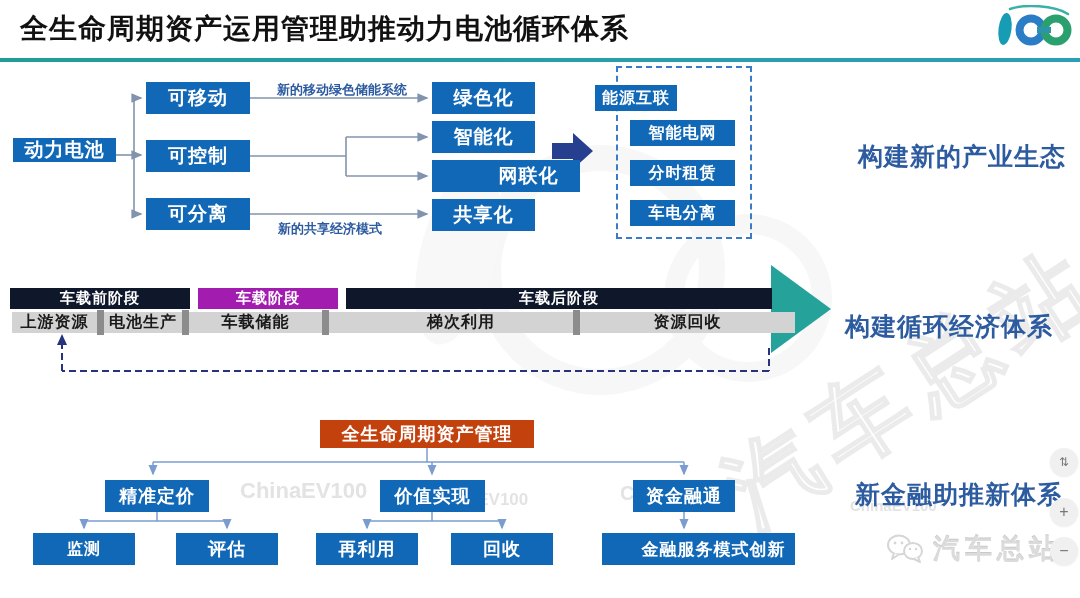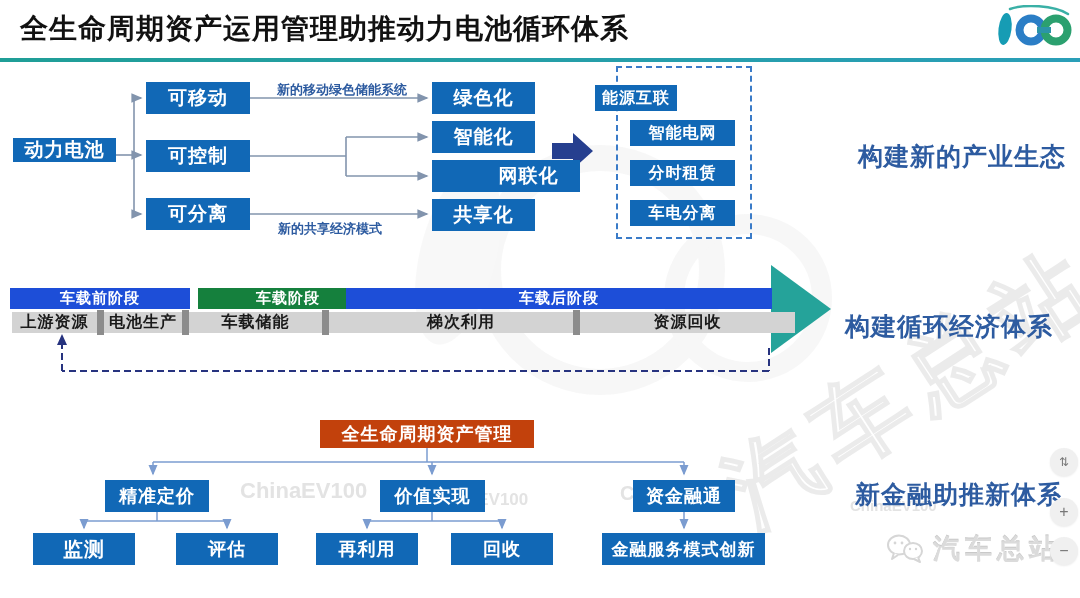--- a/index.html
+++ b/index.html
@@ -19,24 +19,24 @@
        justify-content:center;font-weight:600;font-size:19px;z-index:2;letter-spacing:1px;}
   .box.sm{font-size:16px;letter-spacing:1px;}
   .box.teal{background:#c2410c;}
   .box.wide{font-size:17px;}
   .heading{position:absolute;color:#2d5ba0;font-weight:800;font-size:25px;letter-spacing:1px;z-index:2;}
   .flow-label{position:absolute;color:#2d5ba0;font-weight:700;font-size:13px;z-index:2;}
   
   .dash-panel{position:absolute;left:616px;top:66px;width:132px;height:169px;
               border:2px dashed #3a7bc8;z-index:2;}
   
-  .stage{position:absolute;top:288px;height:21px;background:#1d4ed8;color:#fff;
+  .stage{position:absolute;top:288px;height:21px;background:#0f172a;color:#fff;
          display:flex;align-items:center;justify-content:center;font-size:15px;font-weight:600;
          z-index:2;letter-spacing:1px;}
-  .stage.blue{background:#15803d;padding-left:20px;}
+  .stage.blue{background:#a21caf;}
   .gray-row{position:absolute;left:12px;top:310px;height:25px;display:flex;z-index:2;align-items:center;}
   .cell{background:#d3d3d3;color:#1a1a1a;font-weight:700;font-size:16px;display:flex;
         align-items:center;justify-content:center;letter-spacing:1px;}
   .vdiv{background:#8c8c8c;width:7px;height:25px;}
   
   .fab{position:absolute;width:28px;height:28px;border-radius:50%;background:#f0f0f0;
        color:#777;display:flex;align-items:center;justify-content:center;z-index:4;
        font-size:16px;box-shadow:0 1px 2px rgba(0,0,0,.08);cursor:pointer;}
   .fab.small-glyph{font-size:12px;}
   
@@ -169,25 +169,25 @@
   </div>
 
   <div class="heading" style="left:845px;top:310px;">构建循环经济体系</div>
 
   <div class="box teal content" style="left:320px;top:420px;width:214px;height:28px;font-size:18px;">全生命周期资产管理</div>
 
   <div class="box content" style="left:105px;top:480px;width:104px;height:32px;font-size:18px;">精准定价</div>
   <div class="box content" style="left:380px;top:480px;width:105px;height:32px;font-size:18px;">价值实现</div>
   <div class="box content" style="left:633px;top:480px;width:102px;height:32px;font-size:18px;">资金融通</div>
 
-  <div class="box content" style="left:33px;top:533px;width:102px;height:32px;font-size:20px;">监测</div>
+  <div class="box content" style="left:33px;top:533px;width:102px;height:32px;font-size:16px;">监测</div>
   <div class="box content" style="left:176px;top:533px;width:102px;height:32px;font-size:18px;">评估</div>
   <div class="box content" style="left:316px;top:533px;width:102px;height:32px;font-size:18px;">再利用</div>
   <div class="box content" style="left:451px;top:533px;width:102px;height:32px;font-size:18px;">回收</div>
-  <div class="box wide content" style="left:602px;top:533px;width:163px;height:32px;">金融服务模式创新</div>
+  <div class="box wide content" style="left:602px;top:533px;width:163px;height:32px;padding-left:30px;">金融服务模式创新</div>
 
   <div class="heading" style="left:855px;top:478px;">新金融助推新体系</div>
 
   <div class="wm-diagonal">汽车总站</div>
 
   <div class="wm-brand">
     <svg width="40" height="34" viewBox="0 0 40 34">
       <ellipse cx="14" cy="13" rx="11" ry="9.5" fill="#fff" stroke="#d6d6d6" stroke-width="2"></ellipse>
       <circle cx="10" cy="11" r="1.4" fill="#d6d6d6"></circle>
       <circle cx="17" cy="11" r="1.4" fill="#d6d6d6"></circle>

